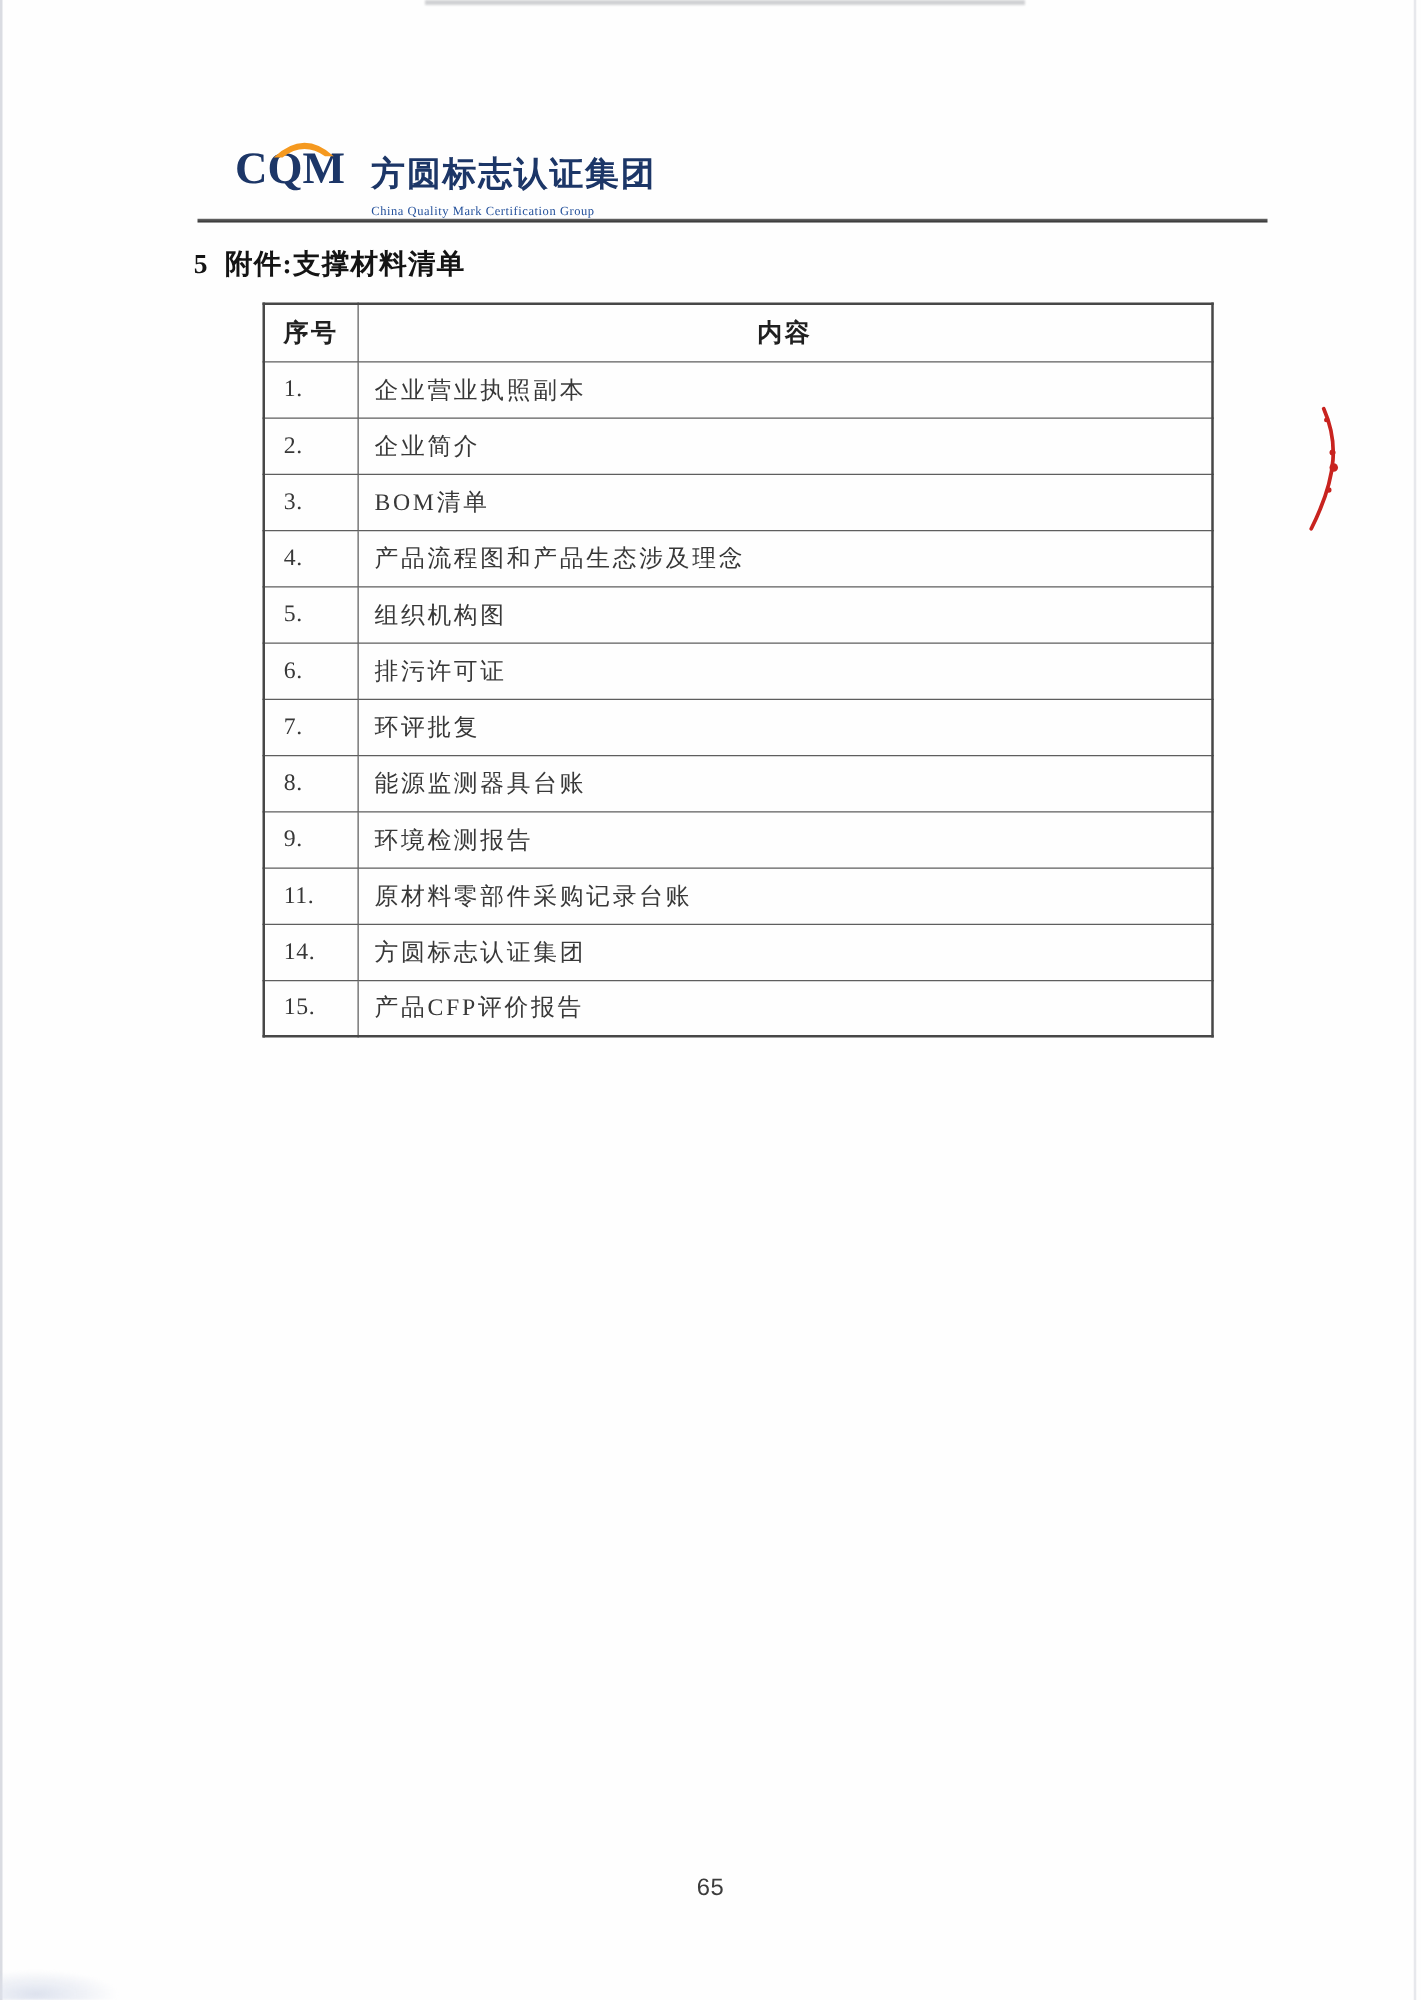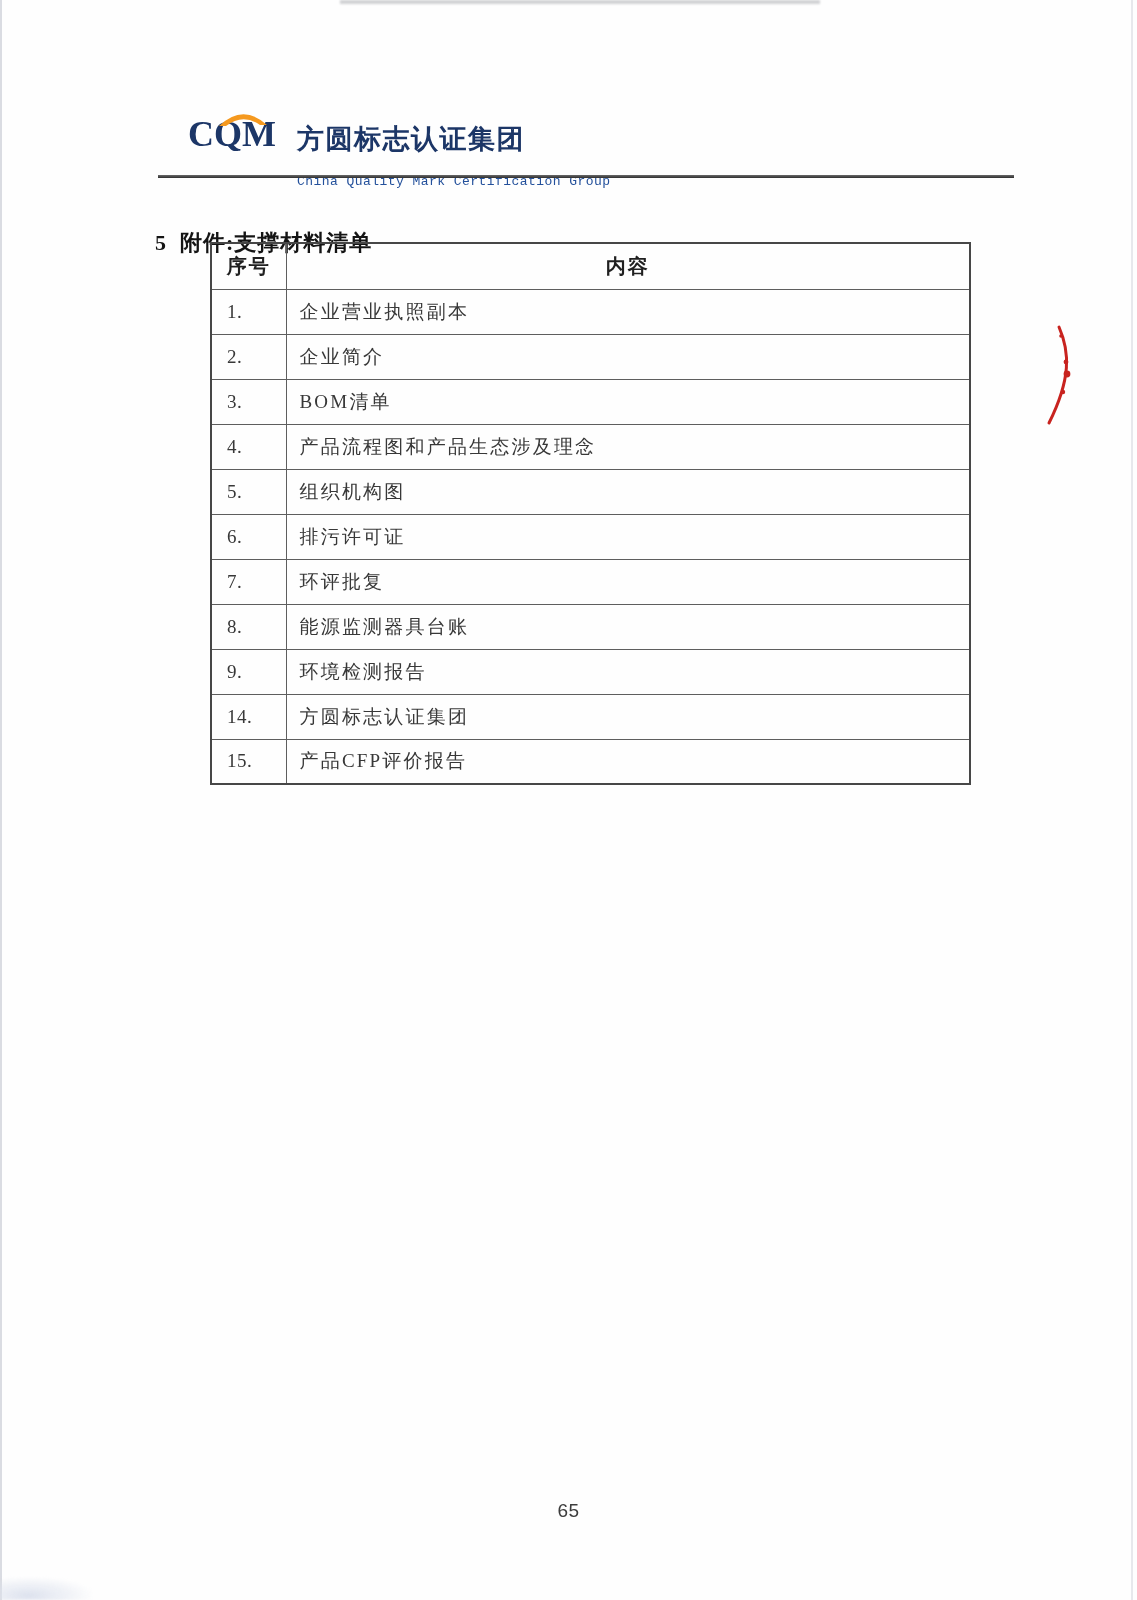--- a/index.html
+++ b/index.html
@@ -39,34 +39,34 @@
     color: #1c3667; letter-spacing: 0;
   }
   .logo-arc { position: absolute; left: 30px; top: 2px; }
   .logo-names { position: absolute; left: 297px; top: 124px; }
   .logo-cn {
     font-family: "Liberation Sans", "DejaVu Sans", sans-serif;
     font-weight: bold; font-size: 27px; line-height: 30px;
     color: #1c3667; letter-spacing: 1.5px; white-space: nowrap;
   }
   .logo-en {
-    font-family: Liberation Mono, monospace;
-    font-size: 13px; color: #23509b; letter-spacing: .45px;
-    margin-top: 20px; white-space: nowrap;
+    font-family: Liberation Serif, serif;
+    font-size: 10px; color: #23509b; letter-spacing: .45px;
+    margin-top: 10px; white-space: nowrap;
   }
   .header-rule {
     position: absolute; left: 158px; top: 175px; width: 856px; height: 3px;
     background: linear-gradient(#6a6a6a, #2e2e2e);
   }
 
   
   .section-title {
     position: absolute; left: 155px; top: 196px;
     font-weight: bold; font-size: 22px; color: #141414;
-    letter-spacing: 1px; white-space: nowrap; margin-top: 32px;
+    letter-spacing: 1px; white-space: nowrap;
   }
   .section-title .num { margin-right: 14px; letter-spacing: 0; }
 
   
   table.materials {
     position: absolute; left: 210px; top: 242px;
     width: 761px; table-layout: fixed; border-collapse: collapse;
     border: 2px solid #474747;
   }
   table.materials th, table.materials td {
@@ -169,20 +169,24 @@
     <td class="cell-no">8.</td>
     <td class="cell-content">能源监测器具台账</td>
   </tr>
 
   <tr>
     <td class="cell-no">9.</td>
     <td class="cell-content">环境检测报告</td>
   </tr>
 
 
+  <tr>
+    <td class="cell-no">11.</td>
+    <td class="cell-content">原材料零部件采购记录台账</td>
+  </tr>
 
 
 
   <tr>
     <td class="cell-no">14.</td>
     <td class="cell-content">方圆标志认证集团</td>
   </tr>
 
   <tr>
     <td class="cell-no">15.</td>

